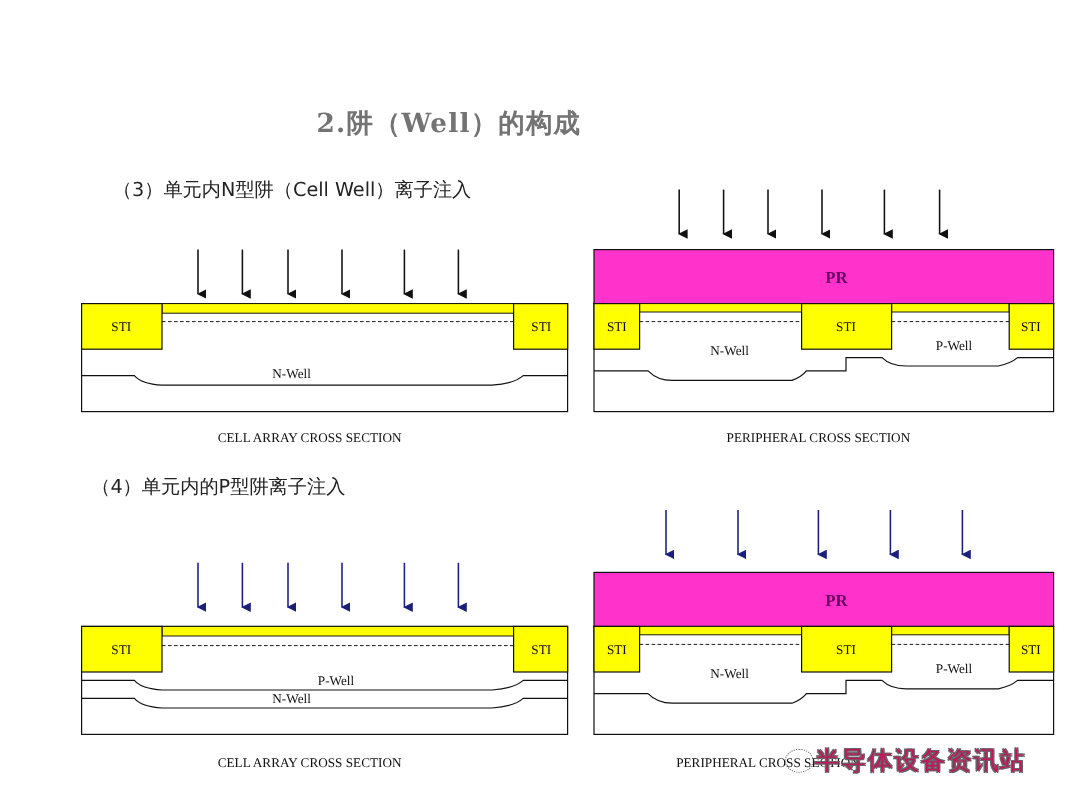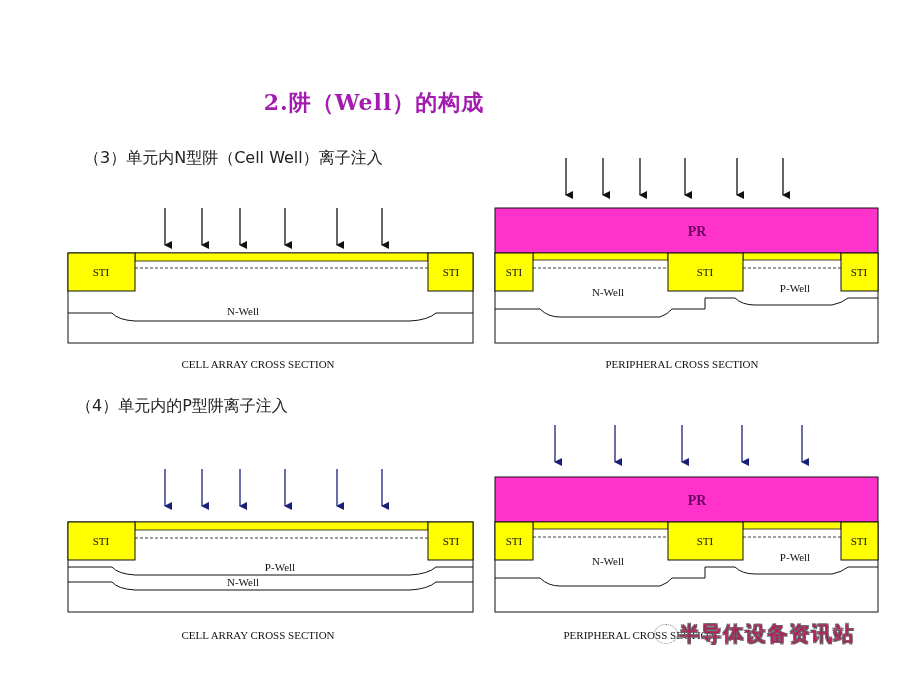--- a/index.html
+++ b/index.html
@@ -1,31 +1,31 @@
 <!DOCTYPE html>
 <html><head>
 <meta charset="utf-8">
 <style>
   html,body{margin:0;padding:0;background:#fff;}
   body{width:900px;height:675px;position:relative;overflow:hidden;font-family:"DejaVu Serif","Liberation Serif",serif;}
-  .title{position:absolute;left:0;width:748px;top:88px;text-align:center;font-size:22px;font-weight:bold;color:#a21caf;letter-spacing:1px;}
+  .title{position:absolute;left:0;width:748px;top:88px;text-align:center;font-size:22px;font-weight:bold;color:#737373;letter-spacing:1px;}
   .sub{position:absolute;font-size:16px;color:#222;font-family:"DejaVu Sans","Liberation Sans",sans-serif;}
   svg{position:absolute;left:0;top:0;}
   .lbl{font-family:"Liberation Serif",serif;font-size:11px;fill:#111;}
   .cap{font-family:"Liberation Serif",serif;font-size:11px;fill:#111;}
   .pr{font-family:"Liberation Serif",serif;font-size:14px;font-weight:bold;fill:#6a0060;}
   .wm{position:absolute;left:668px;top:620px;font-size:21px;color:#be185d;font-family:"DejaVu Sans",sans-serif;
       text-shadow:-1px -1px 0 #666,1px -1px 0 #666,-1px 1px 0 #666,1px 1px 0 #666;letter-spacing:1px;margin-left:11px;}
   .wm-ic{position:absolute;left:654px;top:624px;width:22px;height:18px;border:1px dotted #777;border-radius:50%;}
 </style>
 </head>
 <body>
 
 <div class="title">2.阱（Well）的构成</div>
-<div class="sub" style="left:84px;top:148px;">（3）单元内N型阱（Cell Well）离子注入</div>
+<div class="sub" style="left:94px;top:148px;">（3）单元内N型阱（Cell Well）离子注入</div>
 <div class="sub" style="left:76px;top:396px;">（4）单元内的P型阱离子注入</div>
 
 <svg width="900" height="675" viewBox="0 0 900 675">
   <defs>
     <marker id="ahk" markerWidth="8" markerHeight="8" refX="4" refY="7" orient="auto" markerUnits="userSpaceOnUse">
       <path d="M0,0 L8,0 L4,8 z" fill="#111"></path>
     </marker>
     <marker id="ahb" markerWidth="8" markerHeight="8" refX="4" refY="7" orient="auto" markerUnits="userSpaceOnUse">
       <path d="M0,0 L8,0 L4,8 z" fill="#1a1f7a"></path>
     </marker>

